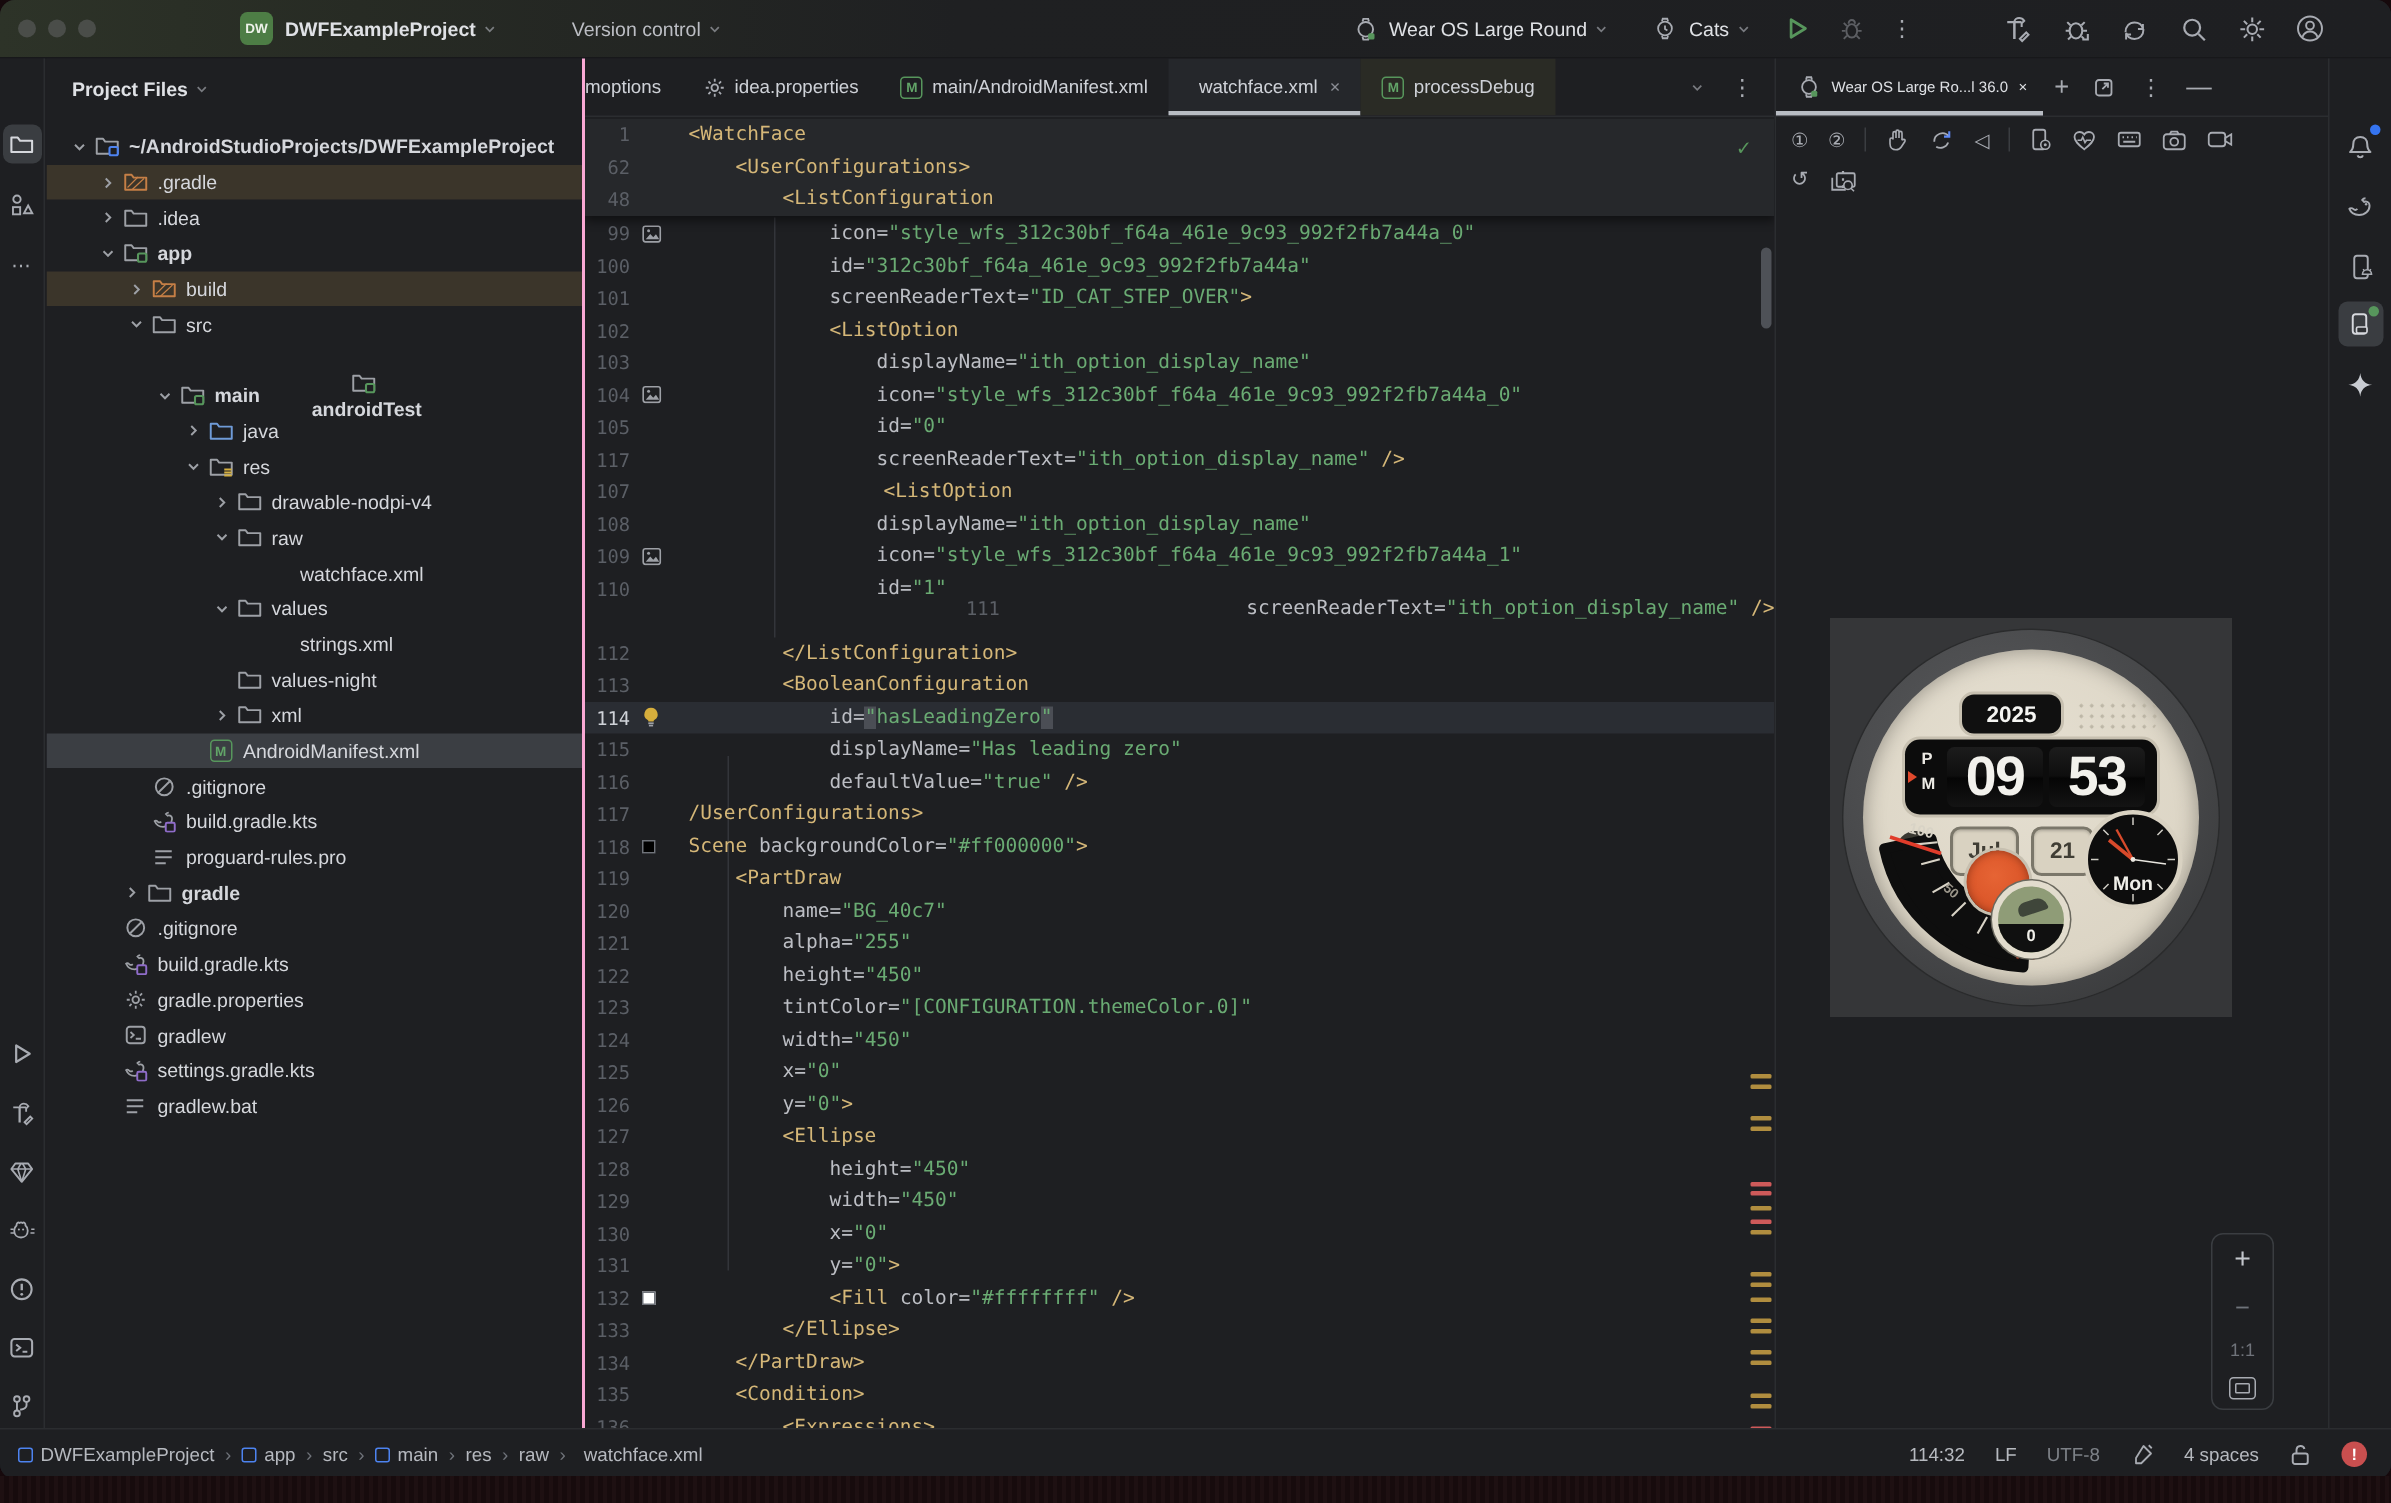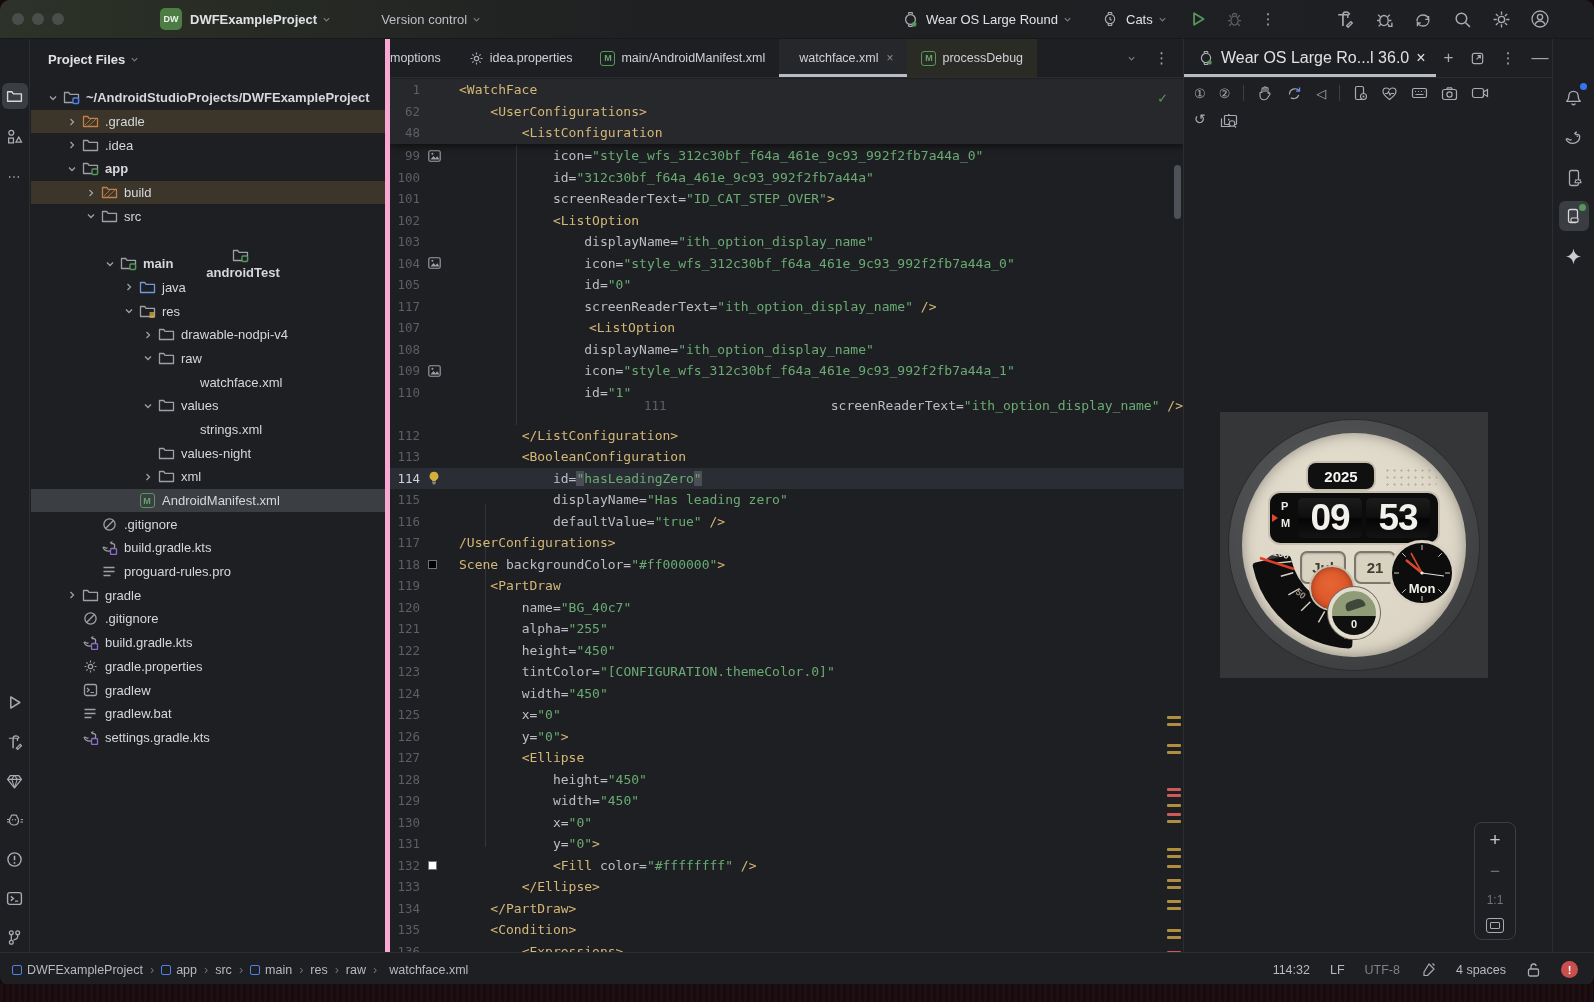--- a/index.html
+++ b/index.html
@@ -28,21 +28,21 @@
   .strip { position:absolute; top:39px; bottom:34px; width:30px; background:#1e1f22; }
   .strip.left { left:0; border-right:1px solid #2b2d30; }
   .strip.right { right:0; width:42px; border-left:1px solid #2b2d30; }
   .strip .s-icon { position:absolute; left:50%; transform:translateX(-50%); width:26px; height:26px;
     display:flex; align-items:center; justify-content:center; color:#a8abb2; border-radius:6px; }
   .strip.right .s-icon { width:30px; height:30px; }
   .s-icon.active { background:#3a3d41; color:#d6d8dd; }
   .badge-dot { position:absolute; width:7px; height:7px; border-radius:50%; }
   
   .project { position:absolute; left:31px; top:39px; width:359px; bottom:34px; background:#1e1f22;
-    border-right:5px solid #f9a8d4; overflow:hidden; }
+    border-right:2px solid #f9a8d4; overflow:hidden; }
   .project-header { height:40px; display:flex; align-items:center; padding-left:17px;
     font-size:13px; font-weight:700; color:#dfe1e5; }
   .tree { position:absolute; left:0; top:47px; right:0; }
   .tree-row { height:23.7px; display:flex; align-items:center; font-size:13px; white-space:nowrap; color:#d5d7dc; }
   .tree-row.bold { font-weight:700; }
   .tree-row.brown { background:#3b352a; }
   .tree-row.selected { background:#3b3e43; }
   .t-chev { width:17px; height:16px; display:flex; align-items:center; justify-content:center; color:#9da0a6; flex:0 0 17px; }
   .t-icon { width:20px; height:16px; display:flex; align-items:center; justify-content:center; margin-right:5px; flex:0 0 20px; }
   .code-ic { font-family:"DejaVu Sans Mono",monospace; font-size:9px; font-weight:bold; color:#cf8e6d; letter-spacing:-1px; }
@@ -72,21 +72,21 @@
   .sw { width:9px; height:9px; display:inline-block; border:1px solid #6f737a; }
   .img-ic, .bulb-ic { display:block; }
   .guide { position:absolute; width:1px; background:#33353a; }
   .ed-check { position:absolute; right:16px; top:10px; color:#57965c; font-size:15px; z-index:6; }
   .vscroll { position:absolute; right:2px; top:86px; width:7px; height:54px; background:#4e5157; border-radius:4px; z-index:6; }
   .stripe-mark { position:absolute; right:2px; width:14px; height:3px; border-radius:1px; z-index:6; }
   .stripe-mark.y { background:#b08d3f; } .stripe-mark.r { background:#ce5a5a; }
   
   .devices { position:absolute; left:1183px; top:39px; width:369px; bottom:34px; background:#1e1f22; border-left:1px solid #2b2d30; }
   .dev-tabrow { position:absolute; left:0; top:0; right:0; height:39px; border-bottom:1px solid #2b2d30; display:flex; align-items:center; }
-  .dev-tab { display:flex; align-items:center; gap:7px; height:100%; padding:0 10px 0 14px; font-size:16px; color:#dfe1e5; position:relative; }
+  .dev-tab { display:flex; align-items:center; gap:7px; height:100%; padding:0 10px 0 14px; font-size:10px; color:#dfe1e5; position:relative; }
   .dev-tab::after { content:""; position:absolute; left:0; right:0; bottom:0; height:3px; background:#b8bcc3; }
   .dev-acts { display:flex; align-items:center; gap:16px; margin-left:8px; color:#a8abb2; }
   .dev-toolbar { position:absolute; left:10px; top:46px; right:6px; display:flex; align-items:center; gap:13px; color:#a8abb2; flex-wrap:wrap; }
   .dt-sep { width:1px; height:16px; background:#3a3d41; }
   .dev-toolbar2 { position:absolute; left:10px; top:72px; display:flex; gap:16px; color:#a8abb2; }
   .circ-num { font-size:13px; color:#a8abb2; }
   
   .watch-stage { position:absolute; left:36px; top:373px; width:268px; height:266px; background:#353638; }
   .watch { position:absolute; left:9px; top:8px; width:250px; height:250px; border-radius:50%;
     background:radial-gradient(circle at 40% 35%, #5a5b5d, #454648 60%, #323334); box-shadow:0 0 0 1px #2a2b2c; }
@@ -555,21 +555,21 @@
           <span class="t-chev"></span>
           <span class="t-icon">
             <svg class="icon" width="14" height="13" viewBox="0 0 14 13">
               <g stroke="#9da0a6" stroke-width="1.3">
                 <path d="M1.5 2.5h11M1.5 6.5h11M1.5 10.5h7"></path>
               </g>
             </svg>
           </span>
           <span>proguard-rules.pro</span>
         </div>
-        <div class="tree-row" style="padding-left: 32px;">
+        <div class="tree-row" style="padding-left: 48px; font-weight: bold;">
           <span class="t-chev">
             <svg width="10" height="10" viewBox="0 0 10 10">
               <path d="M3.5 2l3 3-3 3" stroke="#9da0a6" fill="none" stroke-width="1.3"></path>
             </svg>
           </span>
           <span class="t-icon">
             <svg class="icon" width="17" height="15" viewBox="0 0 17 15">
               <path d="M1.5 2.5h4.2l1.4 1.9h8.4v8.1H1.5z" fill="none" stroke="#9da0a6" stroke-width="1.3" stroke-linejoin="round"></path>
             </svg>
           </span>
@@ -614,38 +614,38 @@
             <svg class="icon" width="15" height="14" viewBox="0 0 15 14">
               <rect x="1.5" y="1.5" width="12" height="11" rx="2" fill="none" stroke="#9da0a6" stroke-width="1.3"></rect>
               <path d="M4 5l2.2 2L4 9M7.5 9.5h3.5" fill="none" stroke="#9da0a6" stroke-width="1.2"></path>
             </svg>
           </span>
           <span>gradlew</span>
         </div>
         <div class="tree-row" style="padding-left: 32px;">
           <span class="t-chev"></span>
           <span class="t-icon">
+            <svg class="icon" width="17" height="15" viewBox="0 0 17 15">
+              <path d="M11.5 1.8c-.9 0-1.5.4-1.9.9l1.1 1.1c.3-.2.5-.2.8-.2 1.3 0 2.2 1 2.2 2.4 0 2.8-2.6 5.2-6 5.2-2.8 0-4.7-1.5-5.5-3.7" fill="none" stroke="#9da0a6" stroke-width="1.2"></path>
+              <path d="M1.7 7.7c.7-.7 1.7-.7 2.4 0 .7.7 1.7.7 2.4 0" fill="none" stroke="#9da0a6" stroke-width="1.1"></path>
+              <rect x="9.5" y="8.5" width="6" height="6" rx="1" fill="#1e1f22" stroke="#8f6cc9" stroke-width="1.3"></rect>
+            </svg>
+          </span>
+          <span>settings.gradle.kts</span>
+        </div>
+        <div class="tree-row" style="padding-left: 32px;">
+          <span class="t-chev"></span>
+          <span class="t-icon">
             <svg class="icon" width="14" height="13" viewBox="0 0 14 13">
               <g stroke="#9da0a6" stroke-width="1.3">
                 <path d="M1.5 2.5h11M1.5 6.5h11M1.5 10.5h7"></path>
               </g>
             </svg>
           </span>
           <span>gradlew.bat</span>
-        </div>
-        <div class="tree-row" style="padding-left: 32px;">
-          <span class="t-chev"></span>
-          <span class="t-icon">
-            <svg class="icon" width="17" height="15" viewBox="0 0 17 15">
-              <path d="M11.5 1.8c-.9 0-1.5.4-1.9.9l1.1 1.1c.3-.2.5-.2.8-.2 1.3 0 2.2 1 2.2 2.4 0 2.8-2.6 5.2-6 5.2-2.8 0-4.7-1.5-5.5-3.7" fill="none" stroke="#9da0a6" stroke-width="1.2"></path>
-              <path d="M1.7 7.7c.7-.7 1.7-.7 2.4 0 .7.7 1.7.7 2.4 0" fill="none" stroke="#9da0a6" stroke-width="1.1"></path>
-              <rect x="9.5" y="8.5" width="6" height="6" rx="1" fill="#1e1f22" stroke="#8f6cc9" stroke-width="1.3"></rect>
-            </svg>
-          </span>
-          <span>settings.gradle.kts</span>
         </div>
       </div>
   </div>
 
   <div class="editor">
     <div class="tabs" id="tabs">
         <div class="tab partial">
           <span>moptions</span>
         </div>
         <div class="tab">

